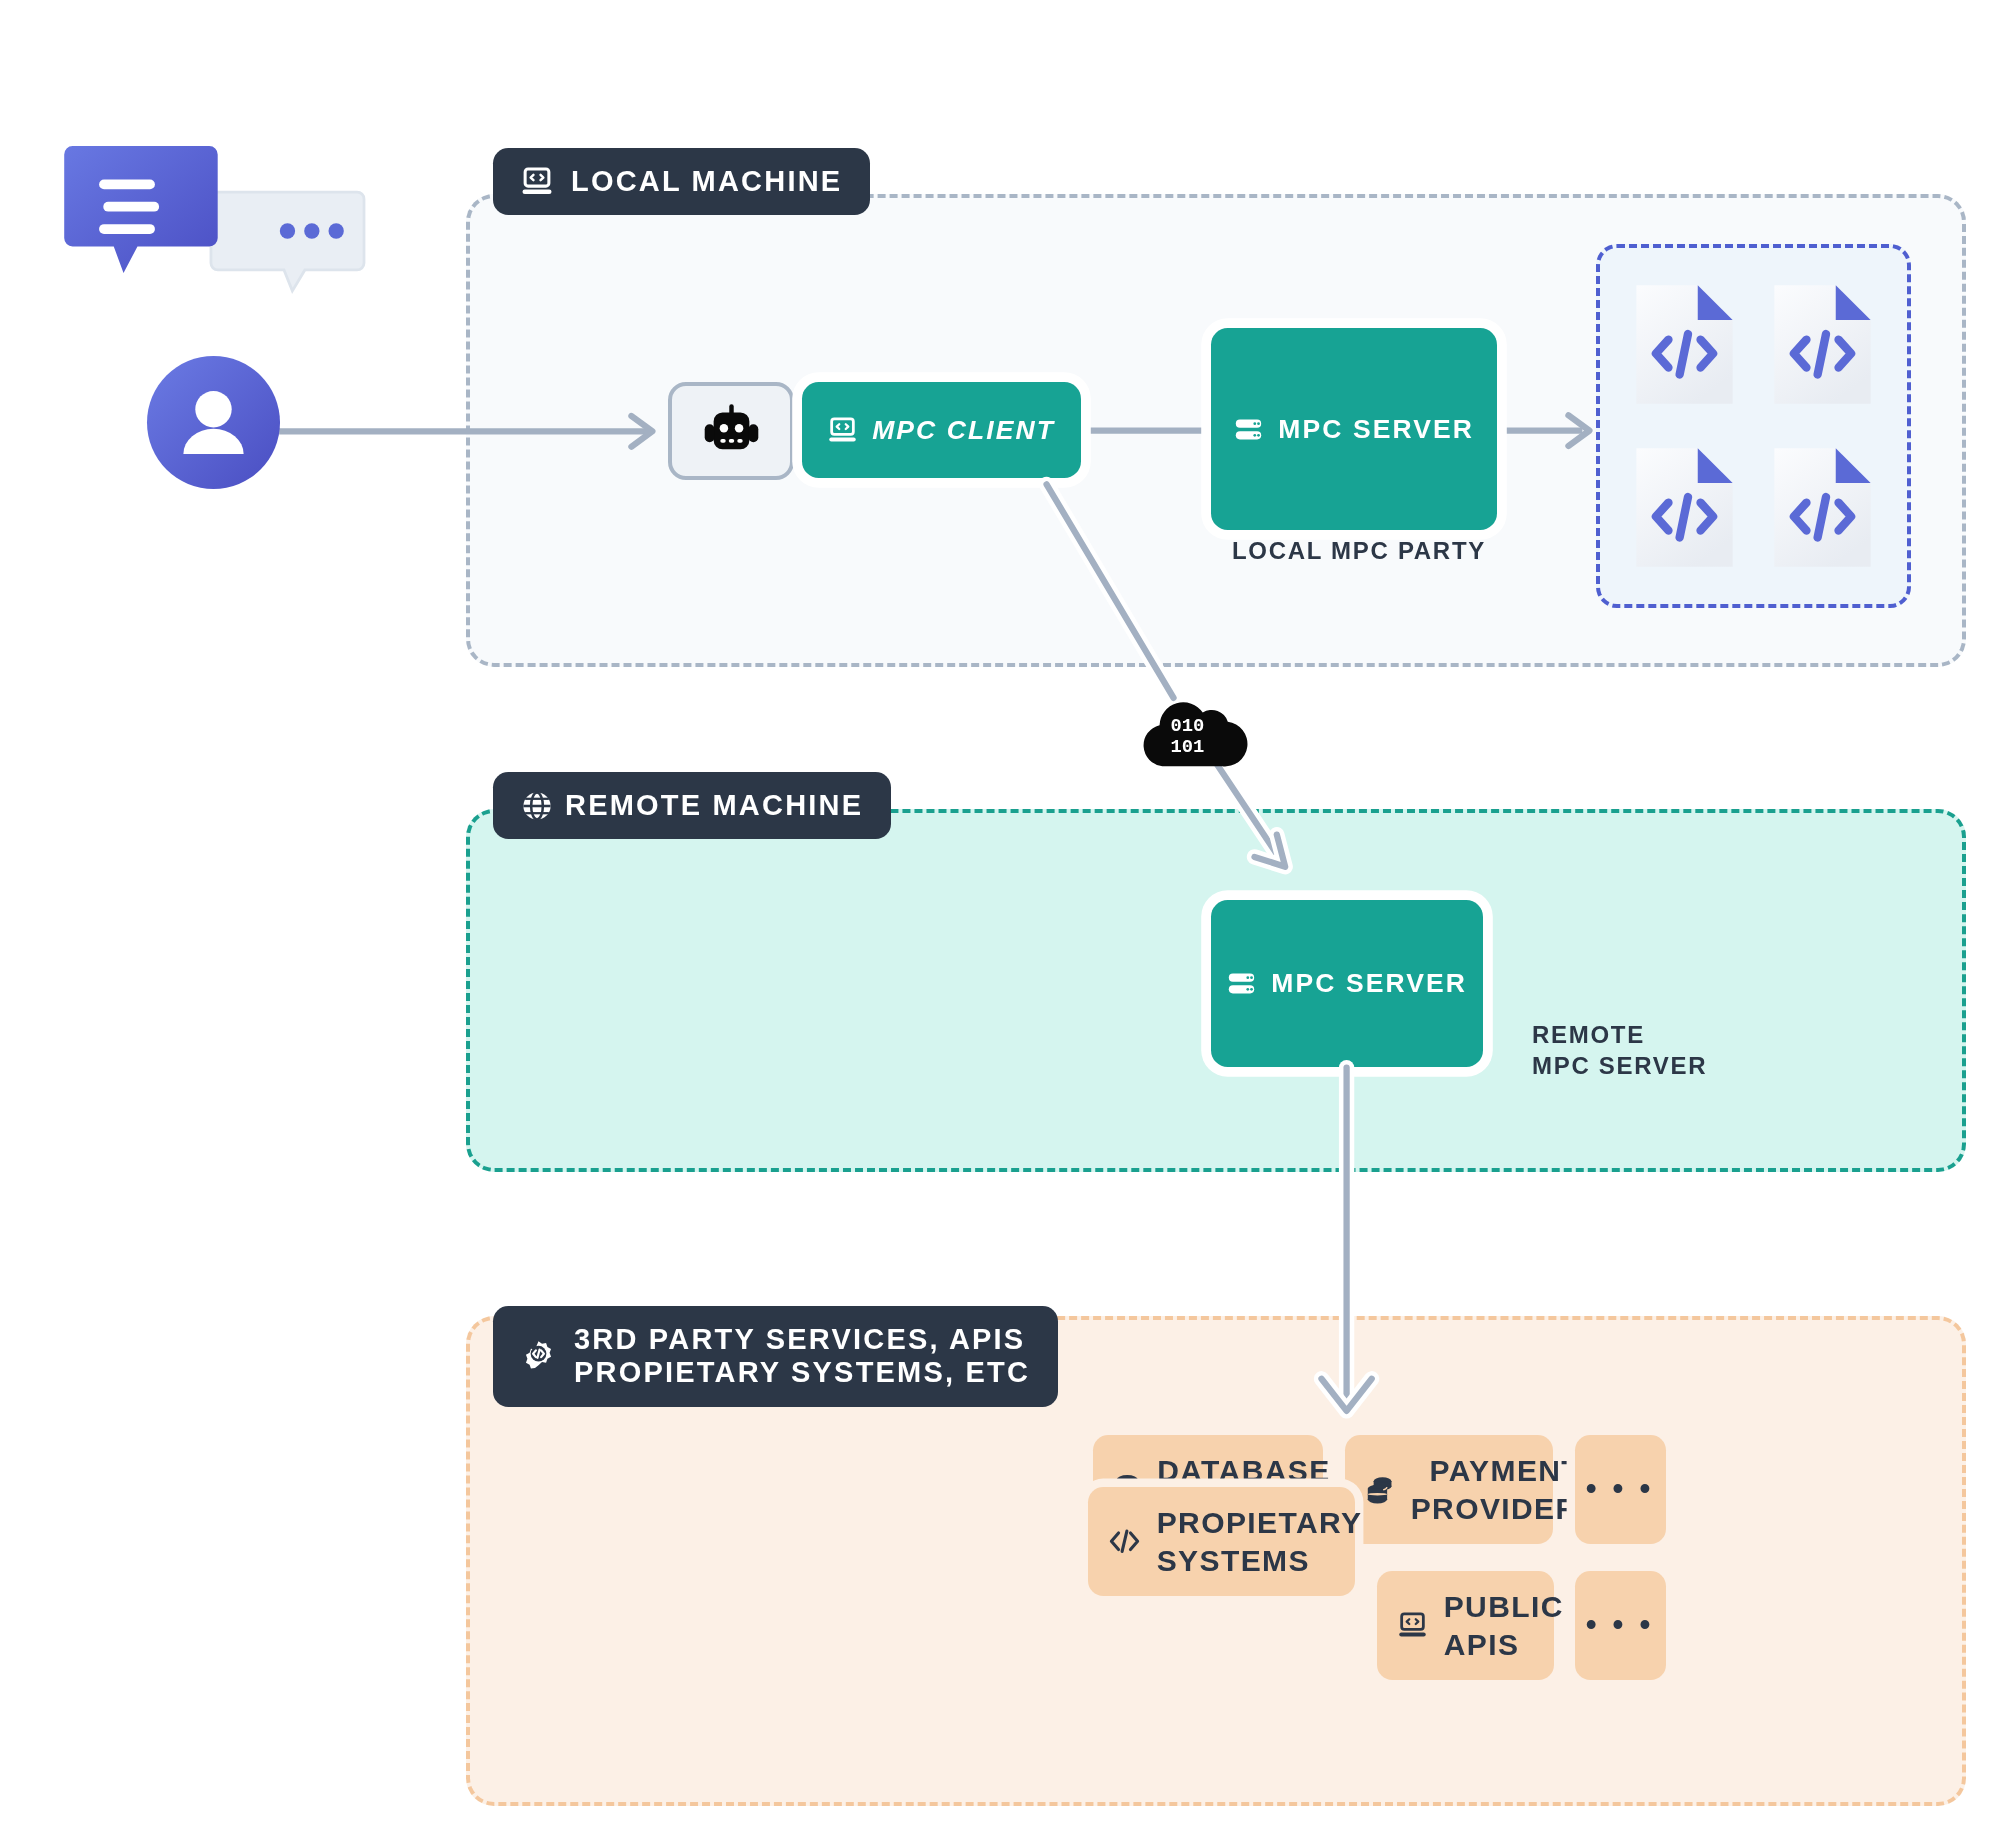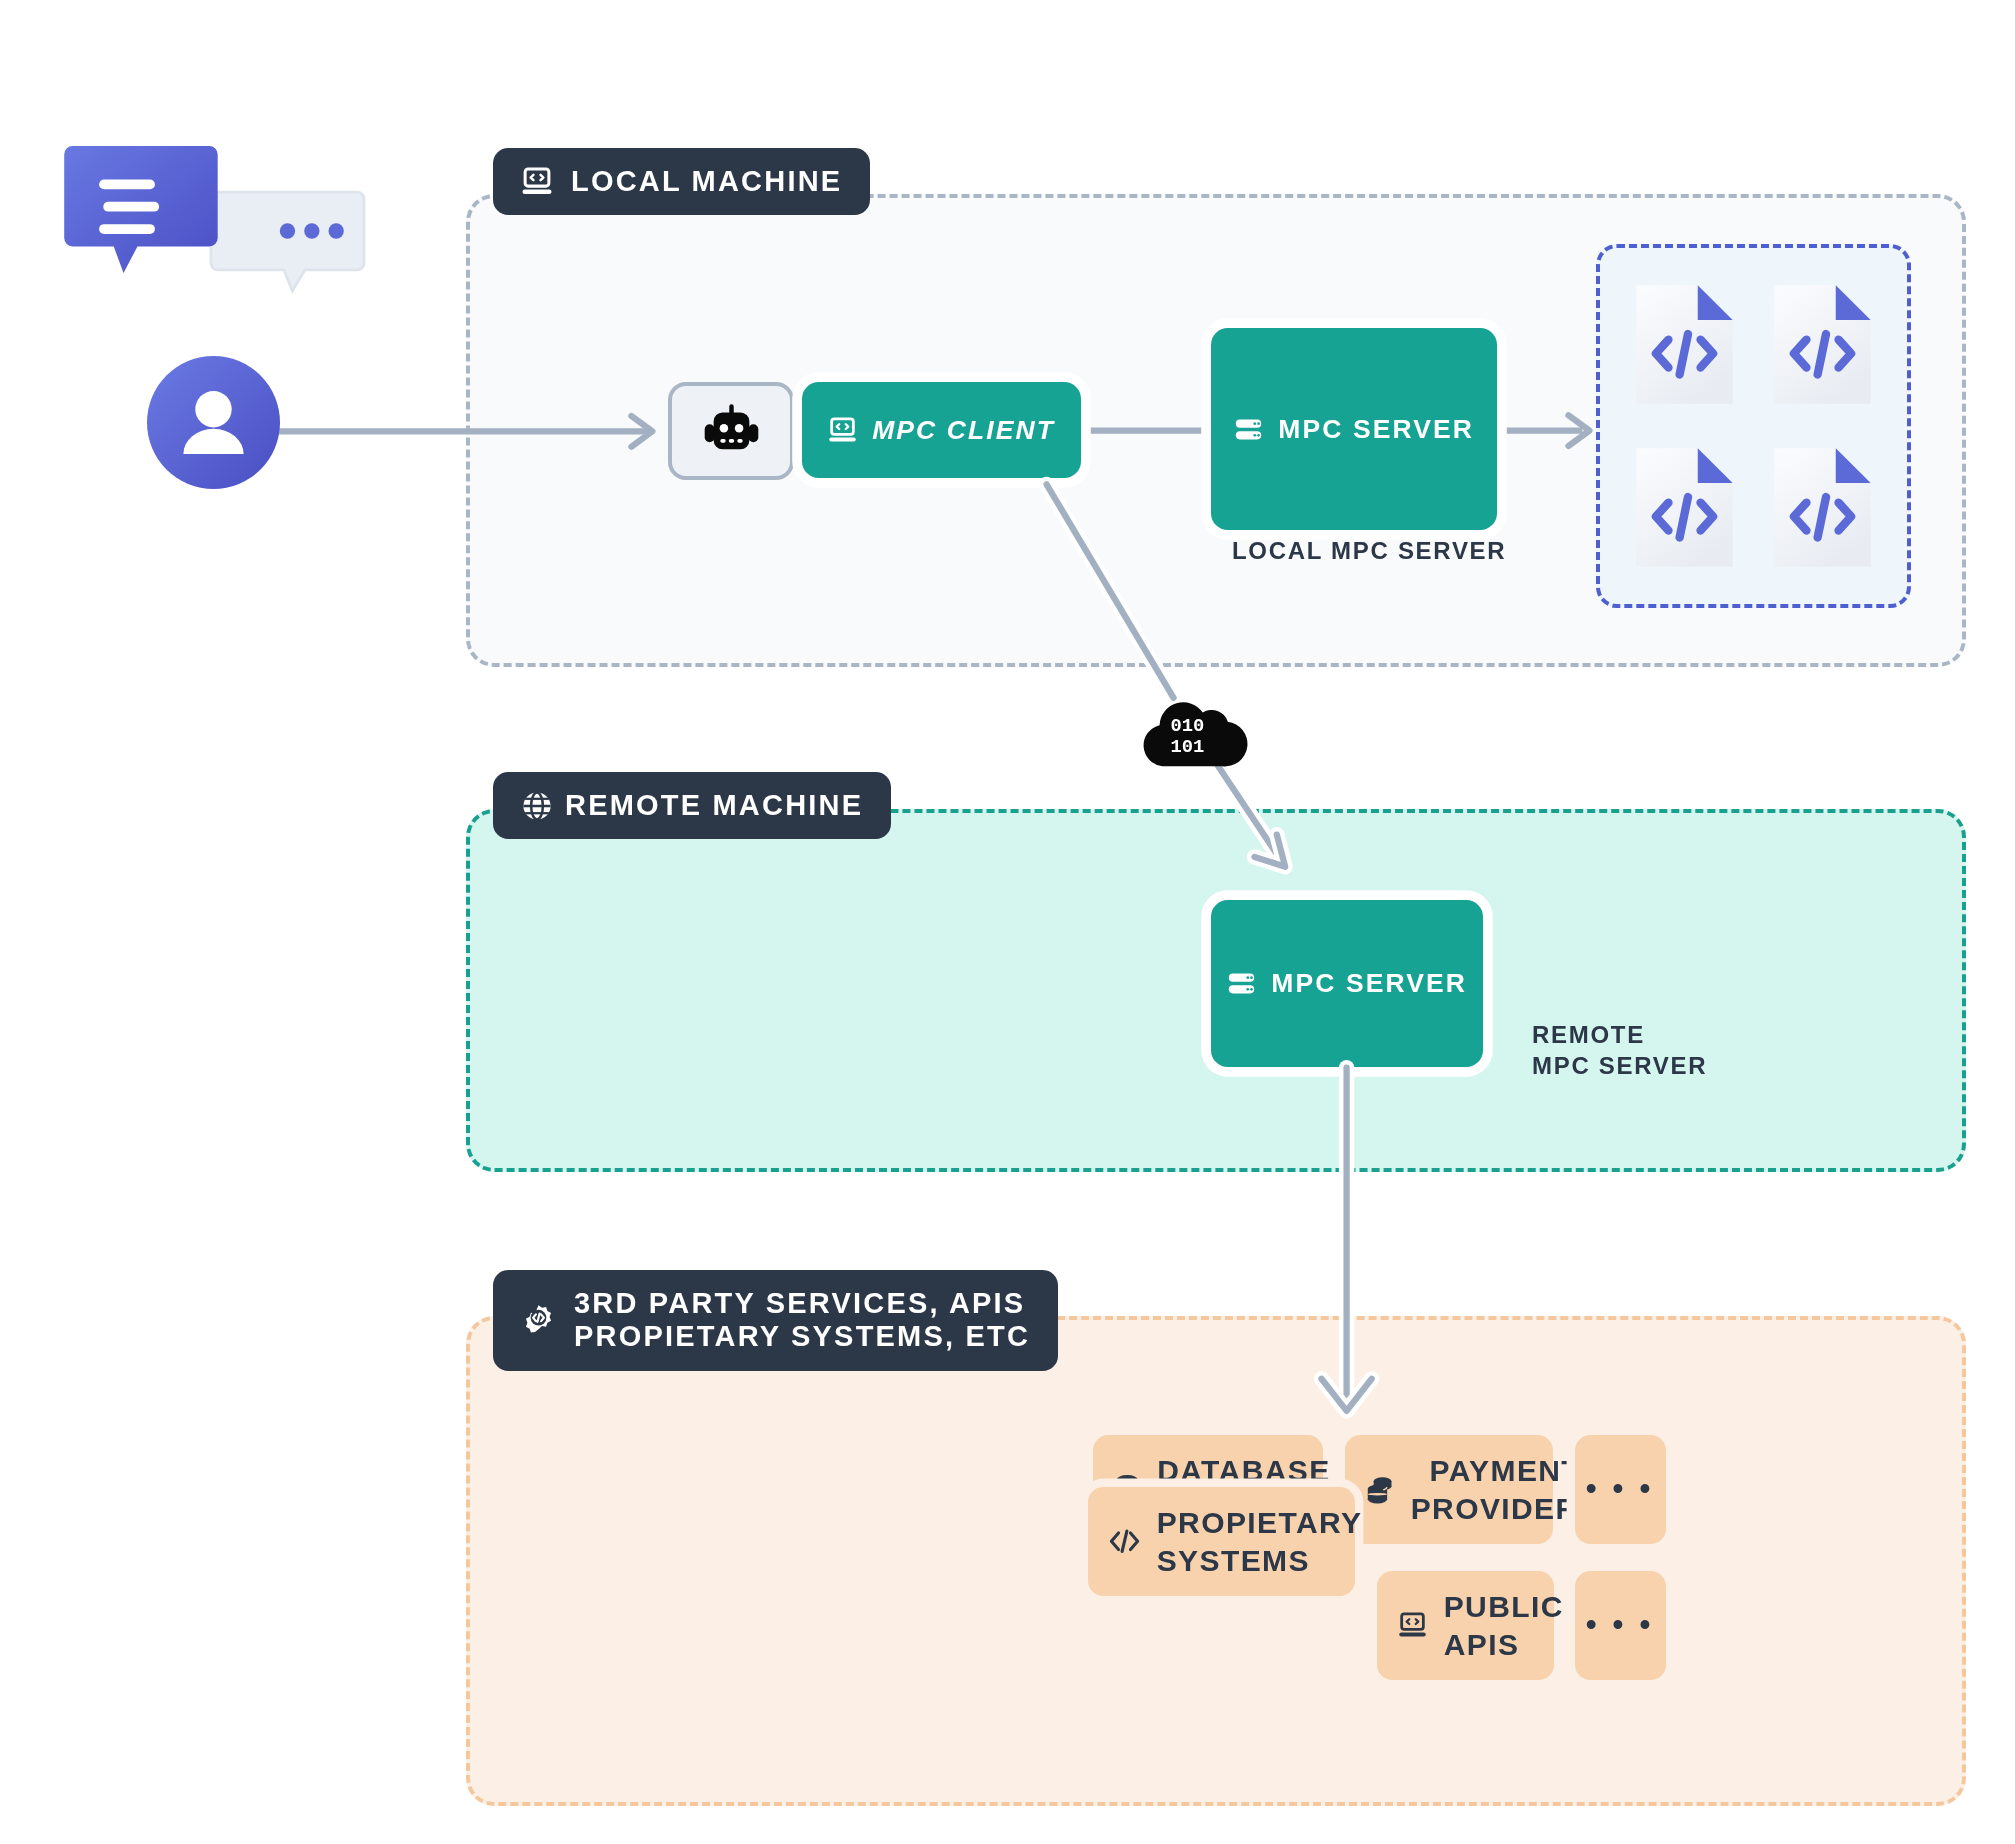--- a/index.html
+++ b/index.html
@@ -41,21 +41,21 @@
   .zone-pill .pill-label {
     color: #ffffff;
     font-size: 29px;
     font-weight: 700;
     letter-spacing: 2.2px;
     line-height: 1.16;
     white-space: pre-line;
   }
   #pill-local  { left: 493px; top: 148px; }
   #pill-remote { left: 493px; top: 772px; gap: 12px; }
-  #pill-third  { left: 493px; top: 1270px; }
+  #pill-third  { left: 493px; top: 1306px; }
 
   
   .teal-box {
     position: absolute;
     background: #17a394;
     border-radius: 16.7px;
     display: flex; align-items: center; justify-content: center;
     gap: 15.3px;
     box-shadow: 0 0 0 9.8px #ffffff;
     z-index: 5;
@@ -317,21 +317,21 @@
         <rect x="1.5" y="1.8" width="21" height="6.8" rx="3.4" fill="#fff"></rect>
         <rect x="1.5" y="11.4" width="21" height="6.8" rx="3.4" fill="#fff"></rect>
         <circle cx="17.2" cy="5.2" r="1.15" fill="#17a394"></circle>
         <circle cx="20.3" cy="5.2" r="1.15" fill="#17a394"></circle>
         <circle cx="17.2" cy="14.8" r="1.15" fill="#17a394"></circle>
         <circle cx="20.3" cy="14.8" r="1.15" fill="#17a394"></circle>
       </svg>
     </span>
     <span class="tlabel">MPC SERVER</span>
   </div>
-  <div class="caption" id="cap-local-server">LOCAL MPC SERVER</div>
+  <div class="caption" id="cap-local-server">LOCAL MPC PARTY</div>
 
   <div class="teal-box" id="box-mpc-server-remote">
     <span>
       <svg width="29" height="25" viewBox="0 0 24 20" aria-hidden="true">
         <rect x="1.5" y="1.8" width="21" height="6.8" rx="3.4" fill="#fff"></rect>
         <rect x="1.5" y="11.4" width="21" height="6.8" rx="3.4" fill="#fff"></rect>
         <circle cx="17.2" cy="5.2" r="1.15" fill="#17a394"></circle>
         <circle cx="20.3" cy="5.2" r="1.15" fill="#17a394"></circle>
         <circle cx="17.2" cy="14.8" r="1.15" fill="#17a394"></circle>
         <circle cx="20.3" cy="14.8" r="1.15" fill="#17a394"></circle>

